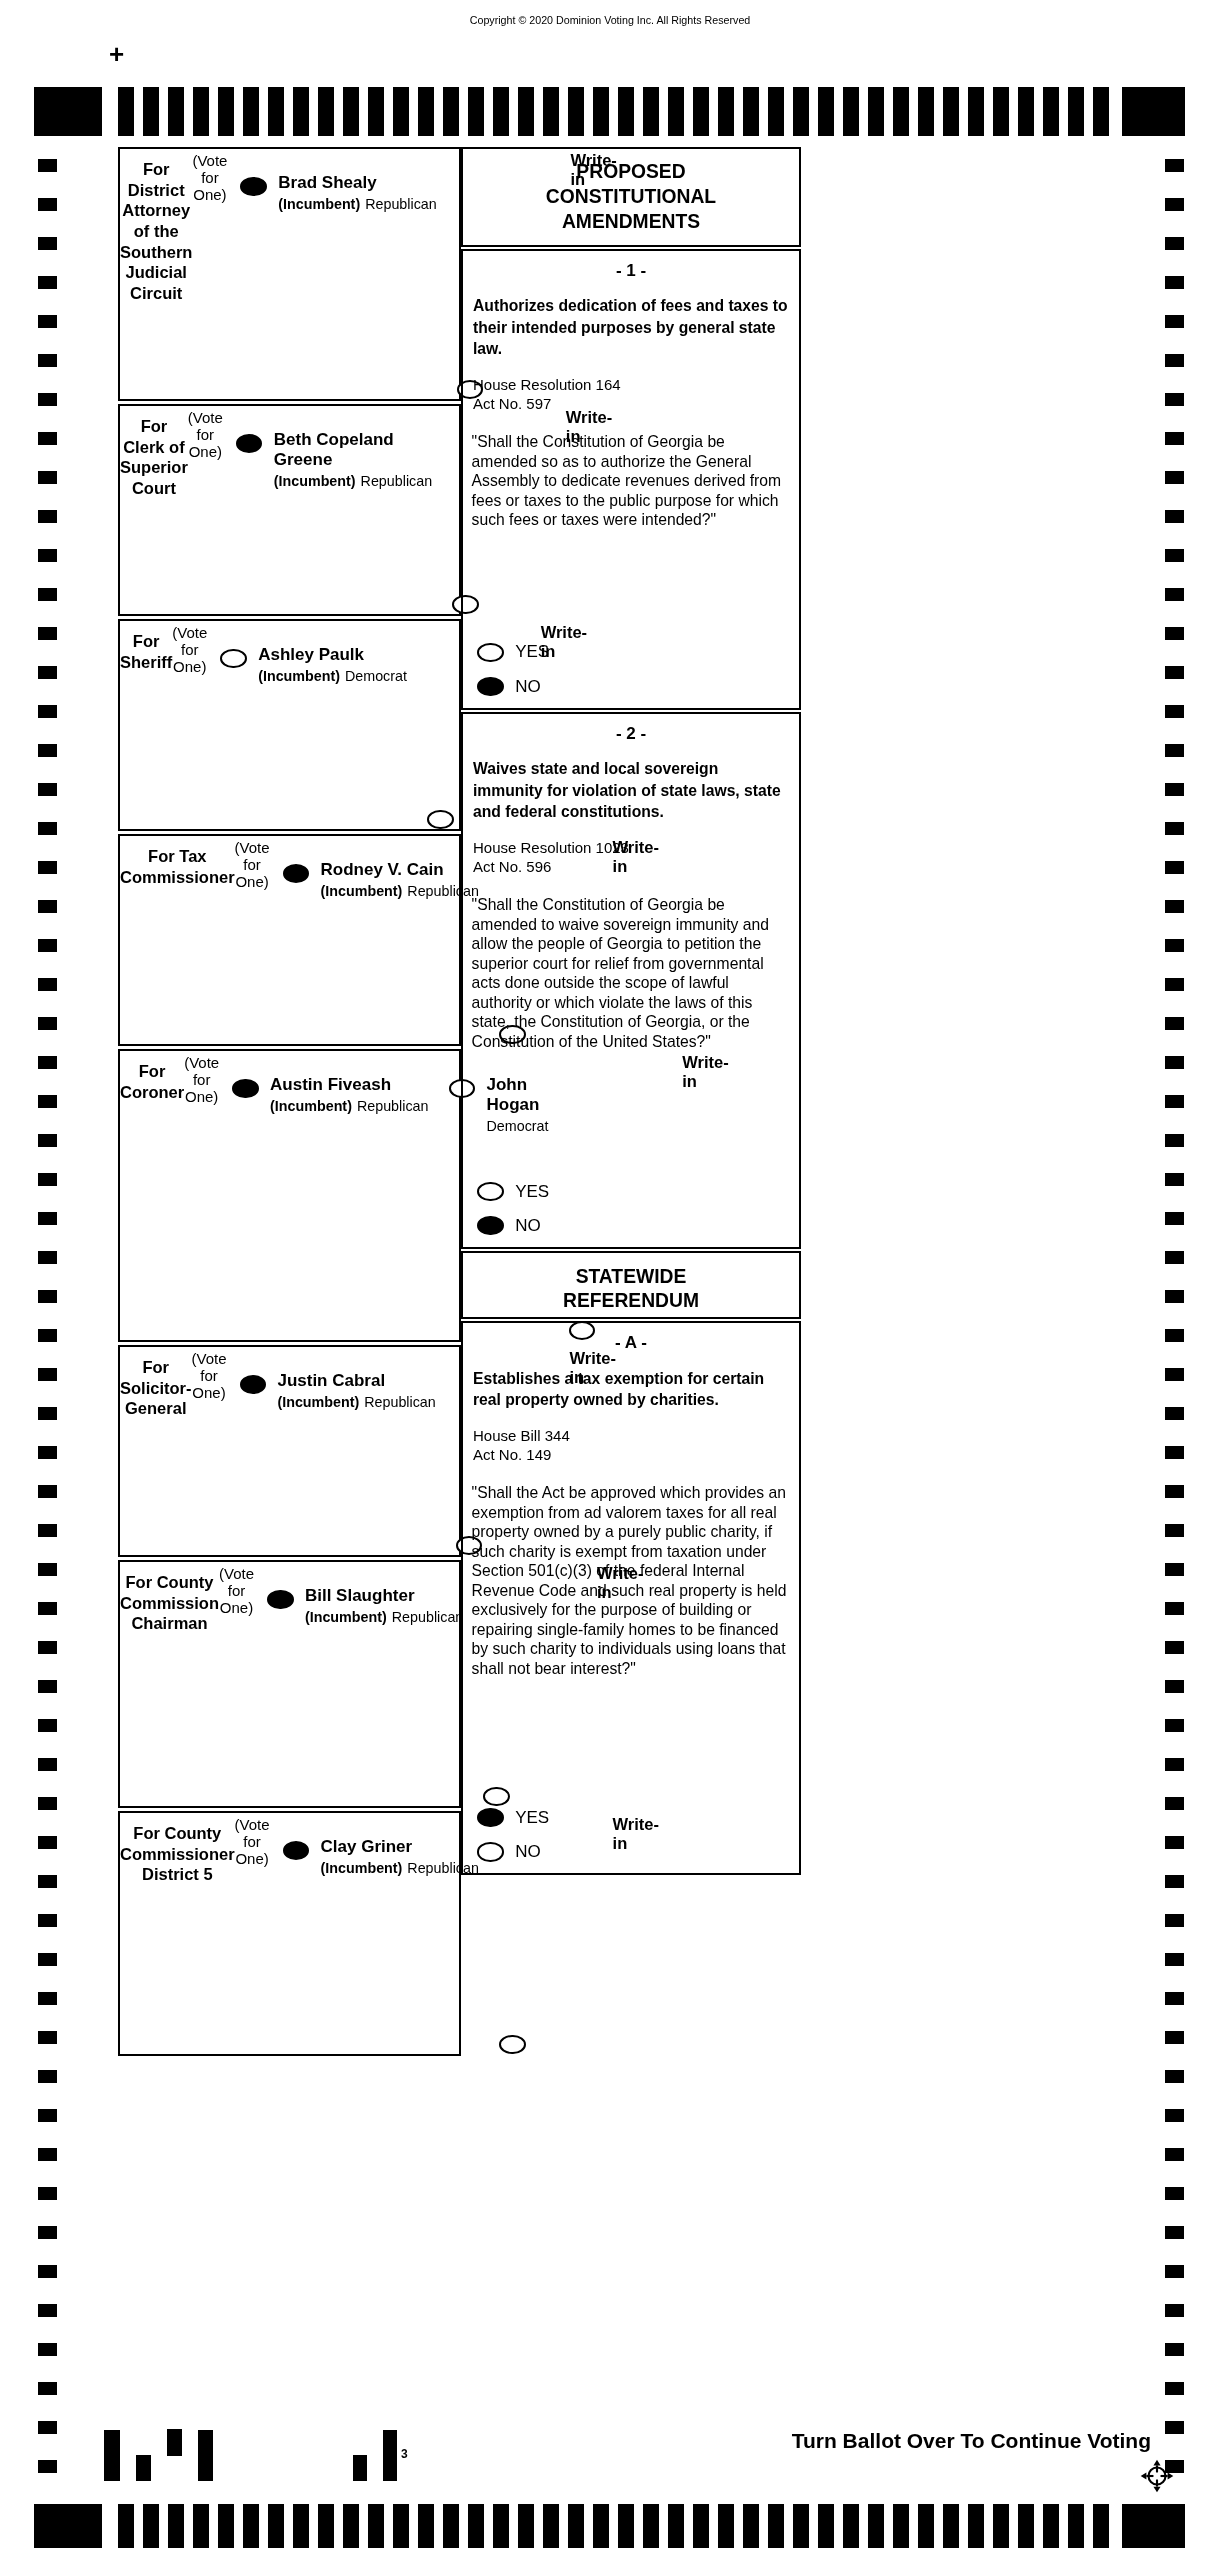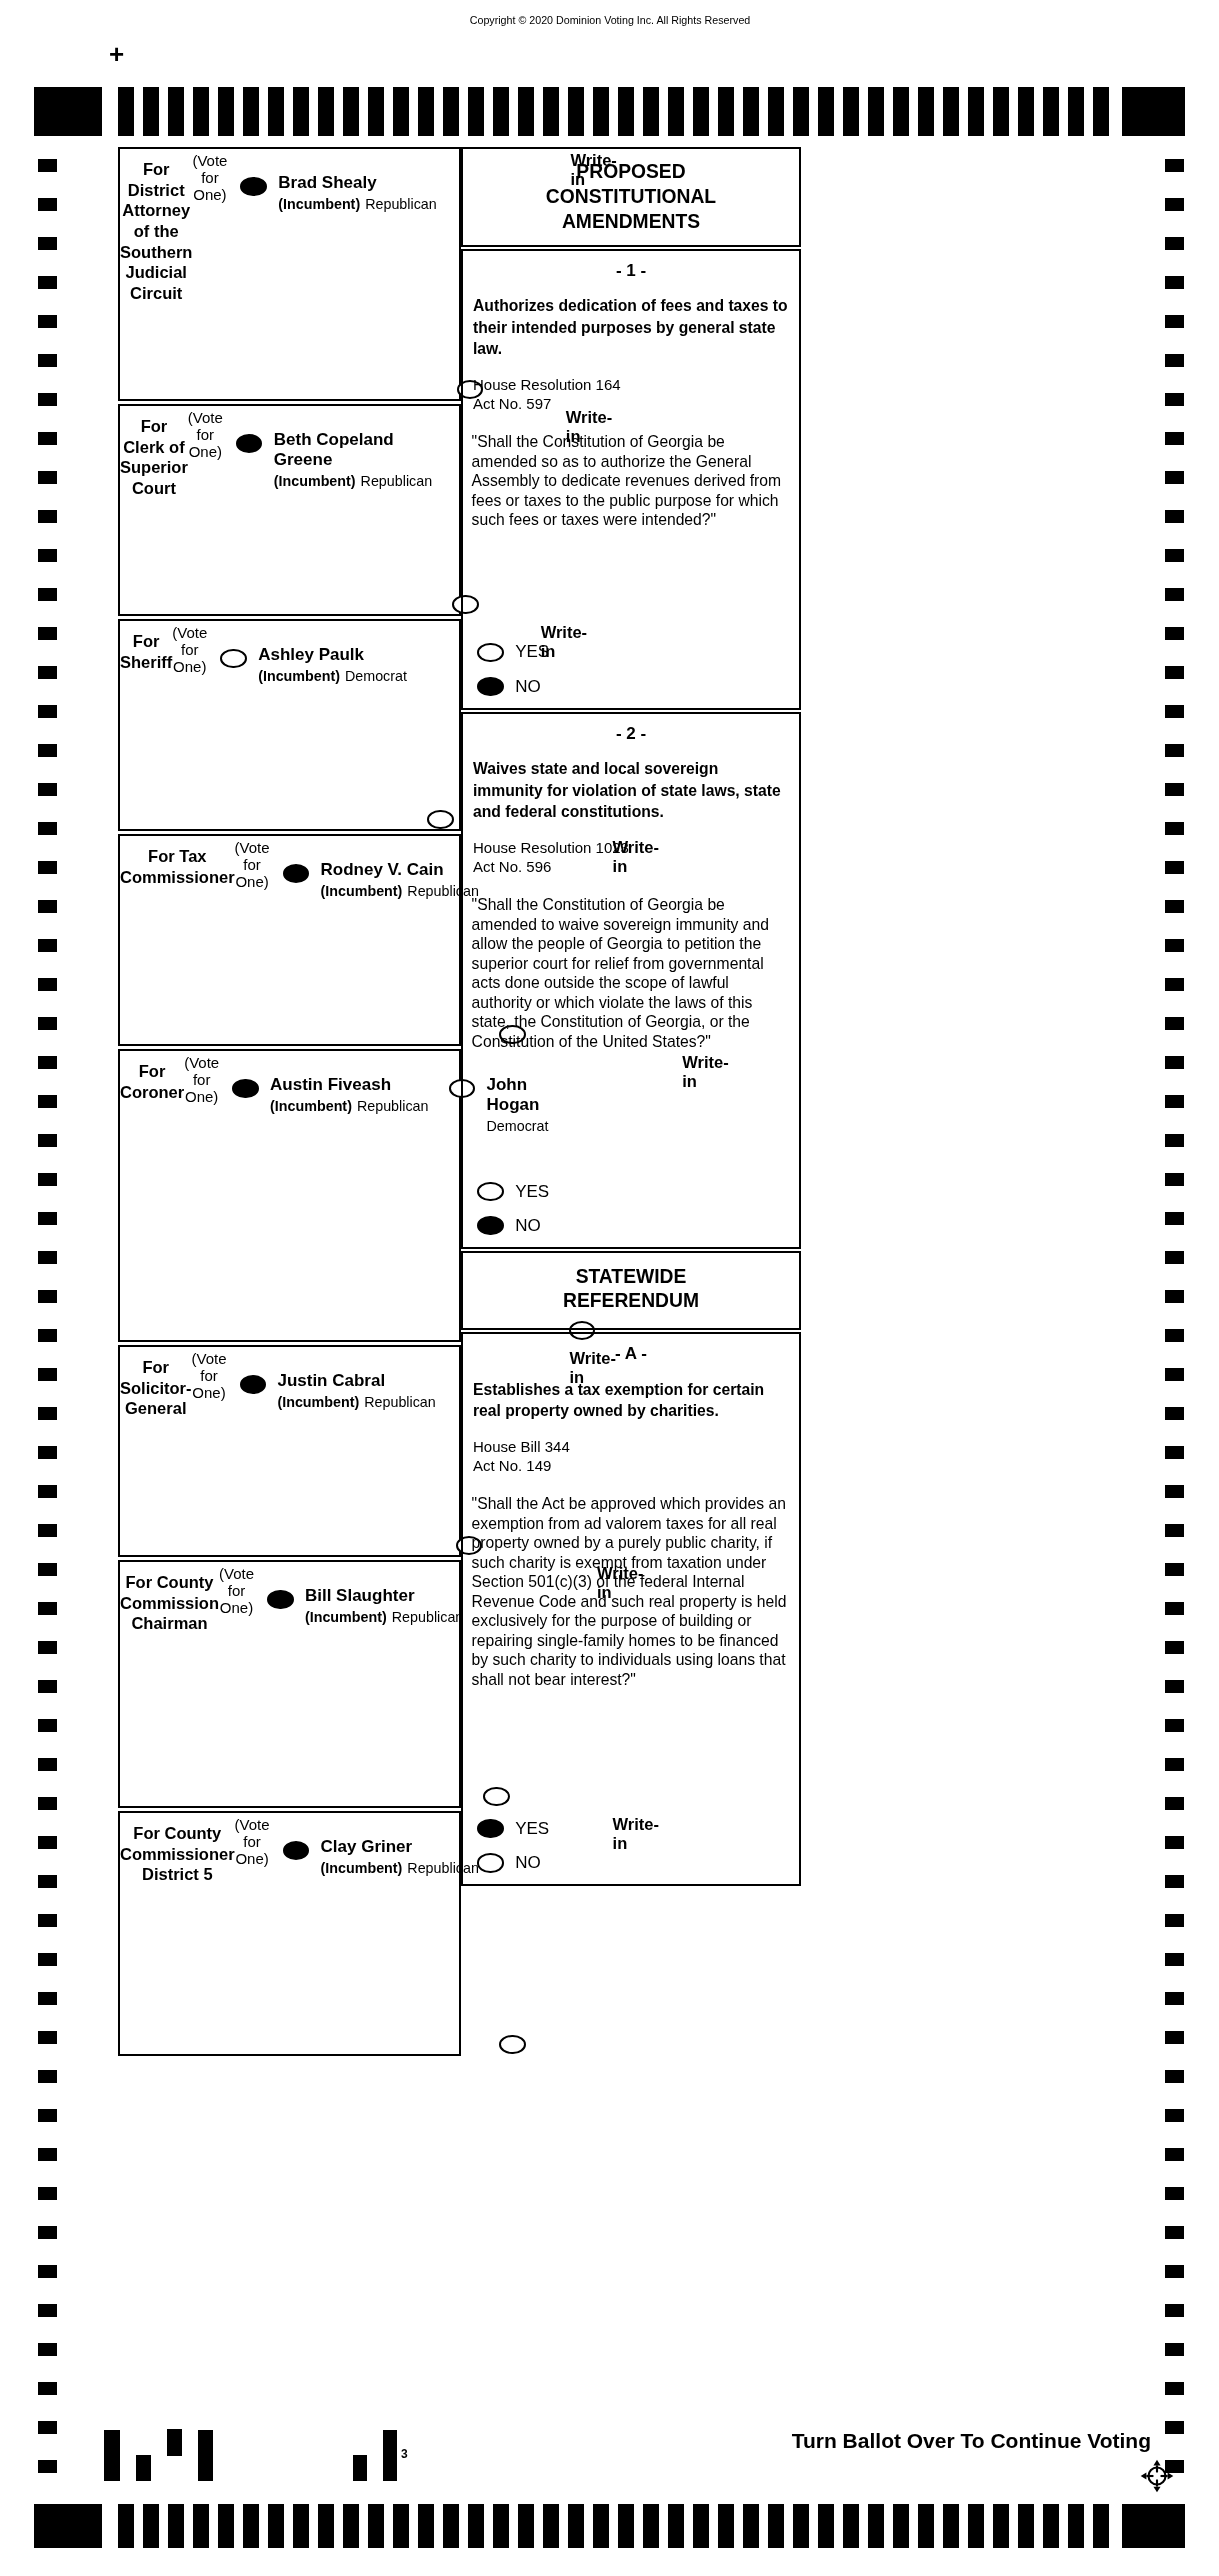--- a/index.html
+++ b/index.html
@@ -253,21 +253,21 @@
           <div class="oval"></div>
           <div class="ynlabel">YES</div>
         </div>
         <div class="ynrow">
           <div class="oval filled"></div>
           <div class="ynlabel">NO</div>
         </div>
       </div>
     </div>
 
-    <div class="mheader" style="height:79px">STATEWIDE
+    <div class="mheader" style="height:68px">STATEWIDE
 REFERENDUM</div>
 
     <div class="mbox" style="height:554px">
       <div class="mnum">- A -</div>
       <div class="msummary">Establishes a tax exemption for certain real property owned by charities.</div>
       <div class="mrefs">House Bill 344
 Act No. 149</div>
       <div class="mquestion">"Shall the Act be approved which provides an exemption from ad valorem taxes for all real property owned by a purely public charity, if such charity is exempt from taxation under Section 501(c)(3) of the federal Internal Revenue Code and such real property is held exclusively for the purpose of building or repairing single-family homes to be financed by such charity to individuals using loans that shall not bear interest?"</div>
       <div class="yesno">
         <div class="ynrow">

